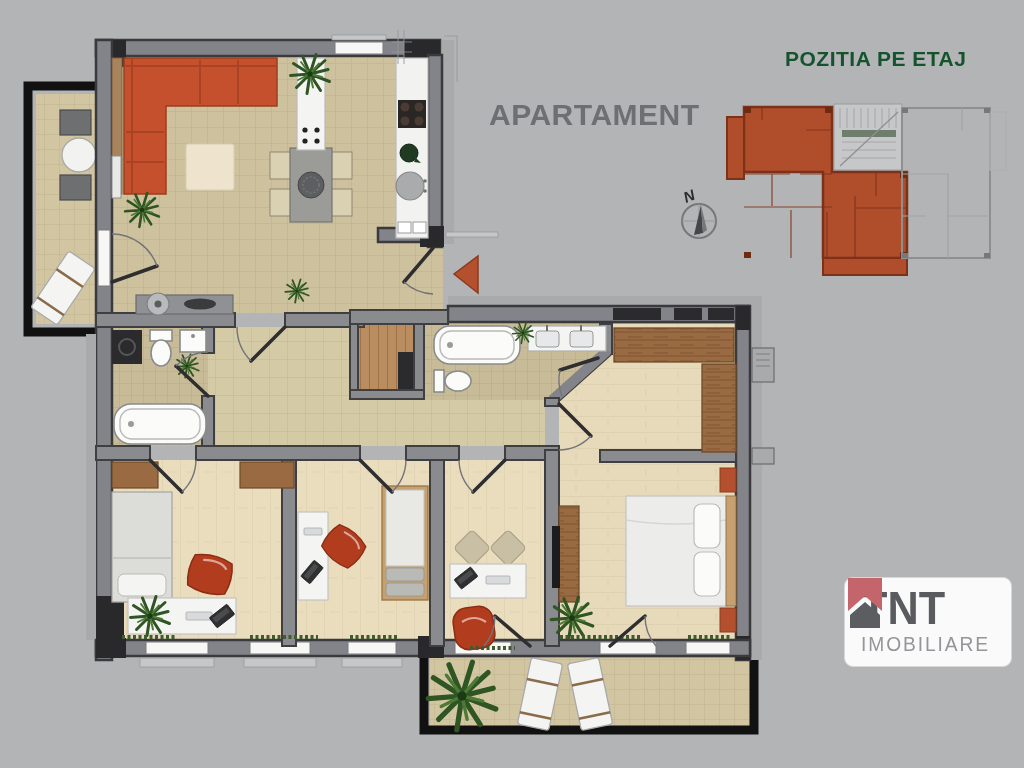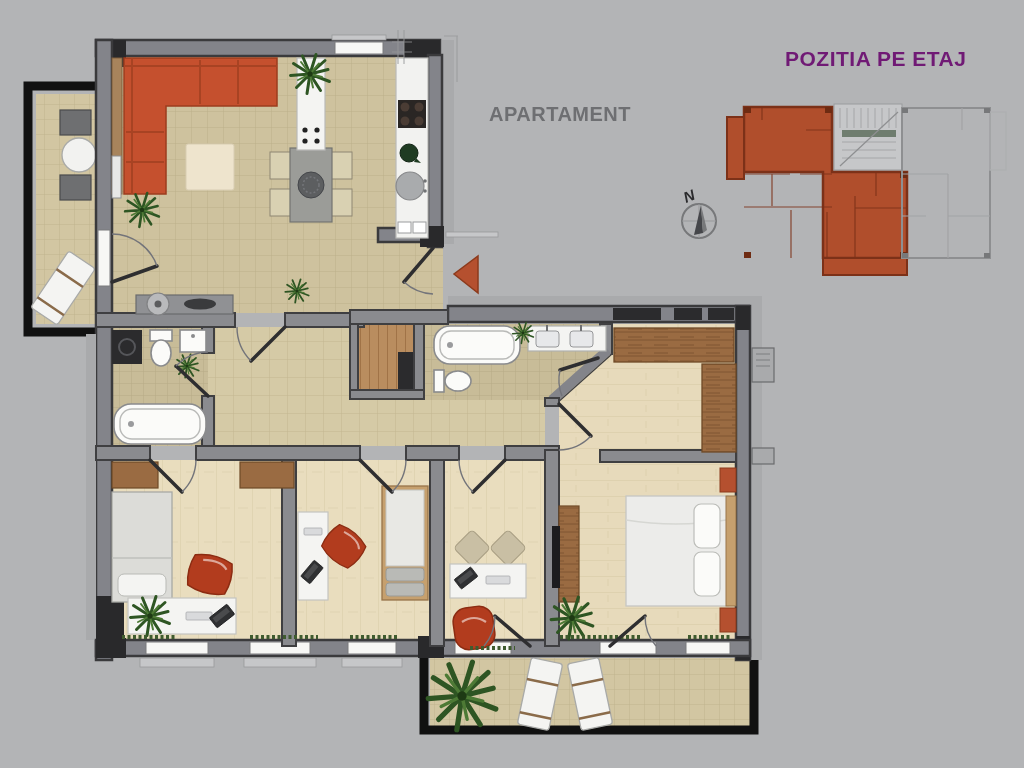--- a/index.html
+++ b/index.html
@@ -18,22 +18,22 @@
   .fixt{fill:#fbfbf9;stroke:#8a8b8d;stroke-width:1.6;}
   .fixt2{fill:none;stroke:#b9bab8;stroke-width:1.4;}
   .red{fill:#b23c1e;stroke:#8c2c12;stroke-width:1.5;}
   .hl{fill:none;stroke:rgba(255,255,255,.55);stroke-width:2.2;}
   .cream{fill:#d9d1b2;stroke:#8e8672;stroke-width:1;}
   .wood{fill:#9a6b42;stroke:#6f4a27;stroke-width:1.2;}
   .dark{fill:#2b2b2d;}
   .sketch{stroke:#97989a;stroke-width:1.2;fill:none;opacity:.75;}
   
   .plan-title{position:absolute;left:489px;top:92px;color:#6e6f72;font-weight:bold;
-              font-size:20px;line-height:45px;letter-spacing:.5px;white-space:nowrap;}
-  .pozitia{position:absolute;left:785px;top:47px;color:#701a75;font-weight:bold;
+              font-size:30px;line-height:45px;letter-spacing:.5px;white-space:nowrap;}
+  .pozitia{position:absolute;left:785px;top:47px;color:#14532d;font-weight:bold;
            font-size:21px;letter-spacing:.5px;white-space:nowrap;}
   
   .logo{position:absolute;left:844px;top:577px;width:168px;height:90px;background:#fafafa;
         border:1px solid #d8d8d8;border-radius:9px;box-sizing:border-box;padding:6px 12px 4px 16px;}
   .logo-row{display:flex;align-items:flex-start;}
   .logo-brand{font-size:47px;font-weight:bold;color:#595b5e;letter-spacing:0px;
               transform:scaleX(.92);transform-origin:left top;line-height:48px;}
   .logo-house{margin-left:2px;margin-top:3px;}
   .logo-sub{font-size:20px;color:#939598;letter-spacing:2px;margin-top:1px;
             transform:scaleX(.96);transform-origin:left top;}
@@ -472,14 +472,26 @@
     <text x="686" y="203" font-family="Liberation Sans, sans-serif" font-size="15" font-weight="bold" fill="#2b2b2d" font-style="italic" transform="rotate(-22 686 203)">N</text>
   </g>
 </svg>
 
 <div class="plan-title">
   <div>APARTAMENT</div>
 </div>
 
 <div class="pozitia">POZITIA PE ETAJ</div>
 
-
+<div class="logo">
+  <div class="logo-row">
+    <span class="logo-brand">TNT</span>
+    <span class="logo-house">
+      <svg width="40" height="52" viewBox="0 0 36 52">
+        <polygon points="1,0 35,0 35,33 18,18 1,33" fill="#c4656c"></polygon>
+        <polygon points="3,37 18,24 33,37 33,50 3,50" fill="#5b5d60"></polygon>
+      </svg>
+    </span>
+  </div>
+  <div class="logo-sub">IMOBILIARE</div>
 </div>
 
+</div>
+
 </body></html>

